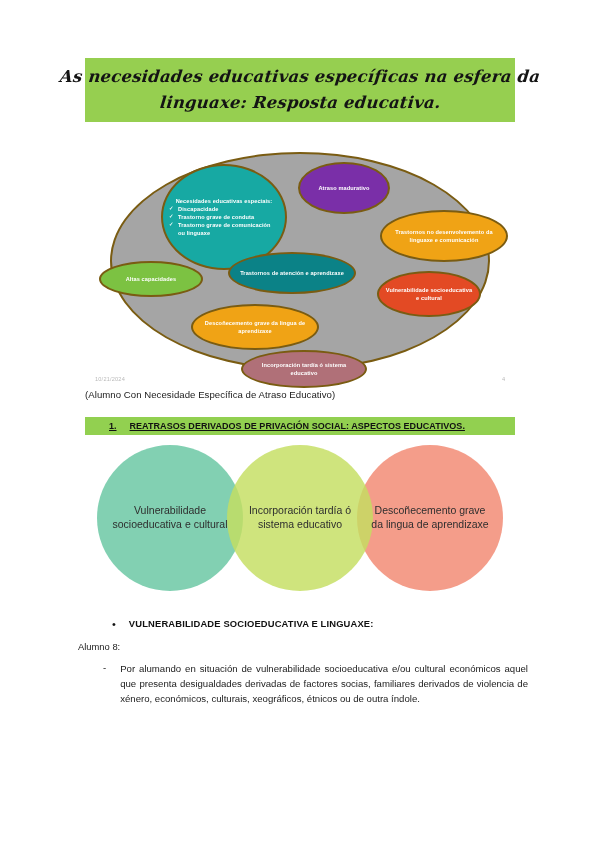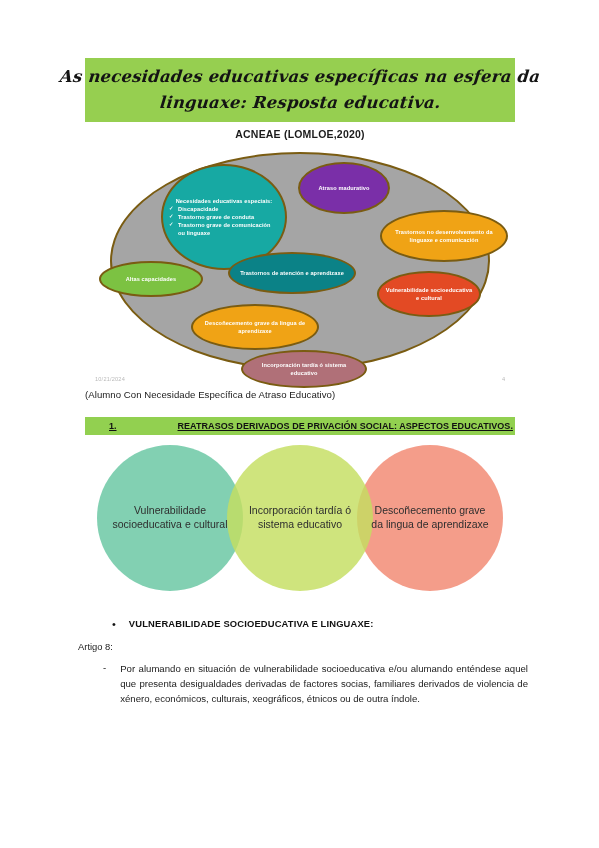--- a/index.html
+++ b/index.html
@@ -164,21 +164,20 @@
     margin-left: 24px;
     margin-right: 13px;
     text-decoration: underline;
   }
   .section-text {
     font-size: 9px;
     font-weight: bold;
     color: #111111;
     text-decoration: underline;
     letter-spacing: .05px;
-    margin-left: 48px;
   }
 
   
   .venn {
     position: absolute;
     left: 95px;
     top: 443px;
     width: 410px;
     height: 150px;
   }
@@ -258,21 +257,20 @@
 <body>
 
 <div class="page">
 
   <div class="title-banner">
     <div class="title-line">As necesidades educativas específicas na esfera da</div>
     <div class="title-line">linguaxe: Resposta educativa.</div>
   </div>
 
   <div class="slide">
-    <div class="slide-title">ACNEAE (LOMLOE,2020)</div>
 
     <div class="big-oval"></div>
 
     <div class="bubble b-nee left-text">
       <div>
         <span class="nee-head">Necesidades educativas especiais:</span>
         <ul class="nee-list">
           <li>Discapacidade</li>
           <li>Trastorno grave de conduta</li>
           <li>Trastorno grave de comunicación ou linguaxe</li>
@@ -309,20 +307,20 @@
     <div class="venn-circle venn-2">
       <span class="venn-label">Incorporación tardía ó sistema educativo</span>
     </div>
   </div>
 
   <div class="bullet-row">
     <span class="bullet-dot">•</span>
     <span class="bullet-text">VULNERABILIDADE SOCIOEDUCATIVA E LINGUAXE:</span>
   </div>
 
-  <div class="artigo">Artigo 8:</div>
+  <div class="artigo">Alumno 8:</div>
 
   <div class="dash-row">
     <span class="dash-mark">-</span>
-    <span class="dash-text">Por alumando en situación de vulnerabilidade socioeducativa e/ou alumando enténdese aquel que presenta desigualdades derivadas de factores socias, familiares derivados de violencia de xénero, económicos, culturais, xeográficos, étnicos ou de outra índole.</span>
+    <span class="dash-text">Por alumando en situación de vulnerabilidade socioeducativa e/ou cultural económicos aquel que presenta desigualdades derivadas de factores socias, familiares derivados de violencia de xénero, económicos, culturais, xeográficos, étnicos ou de outra índole.</span>
   </div>
 
 </div>
 
 </body></html>

